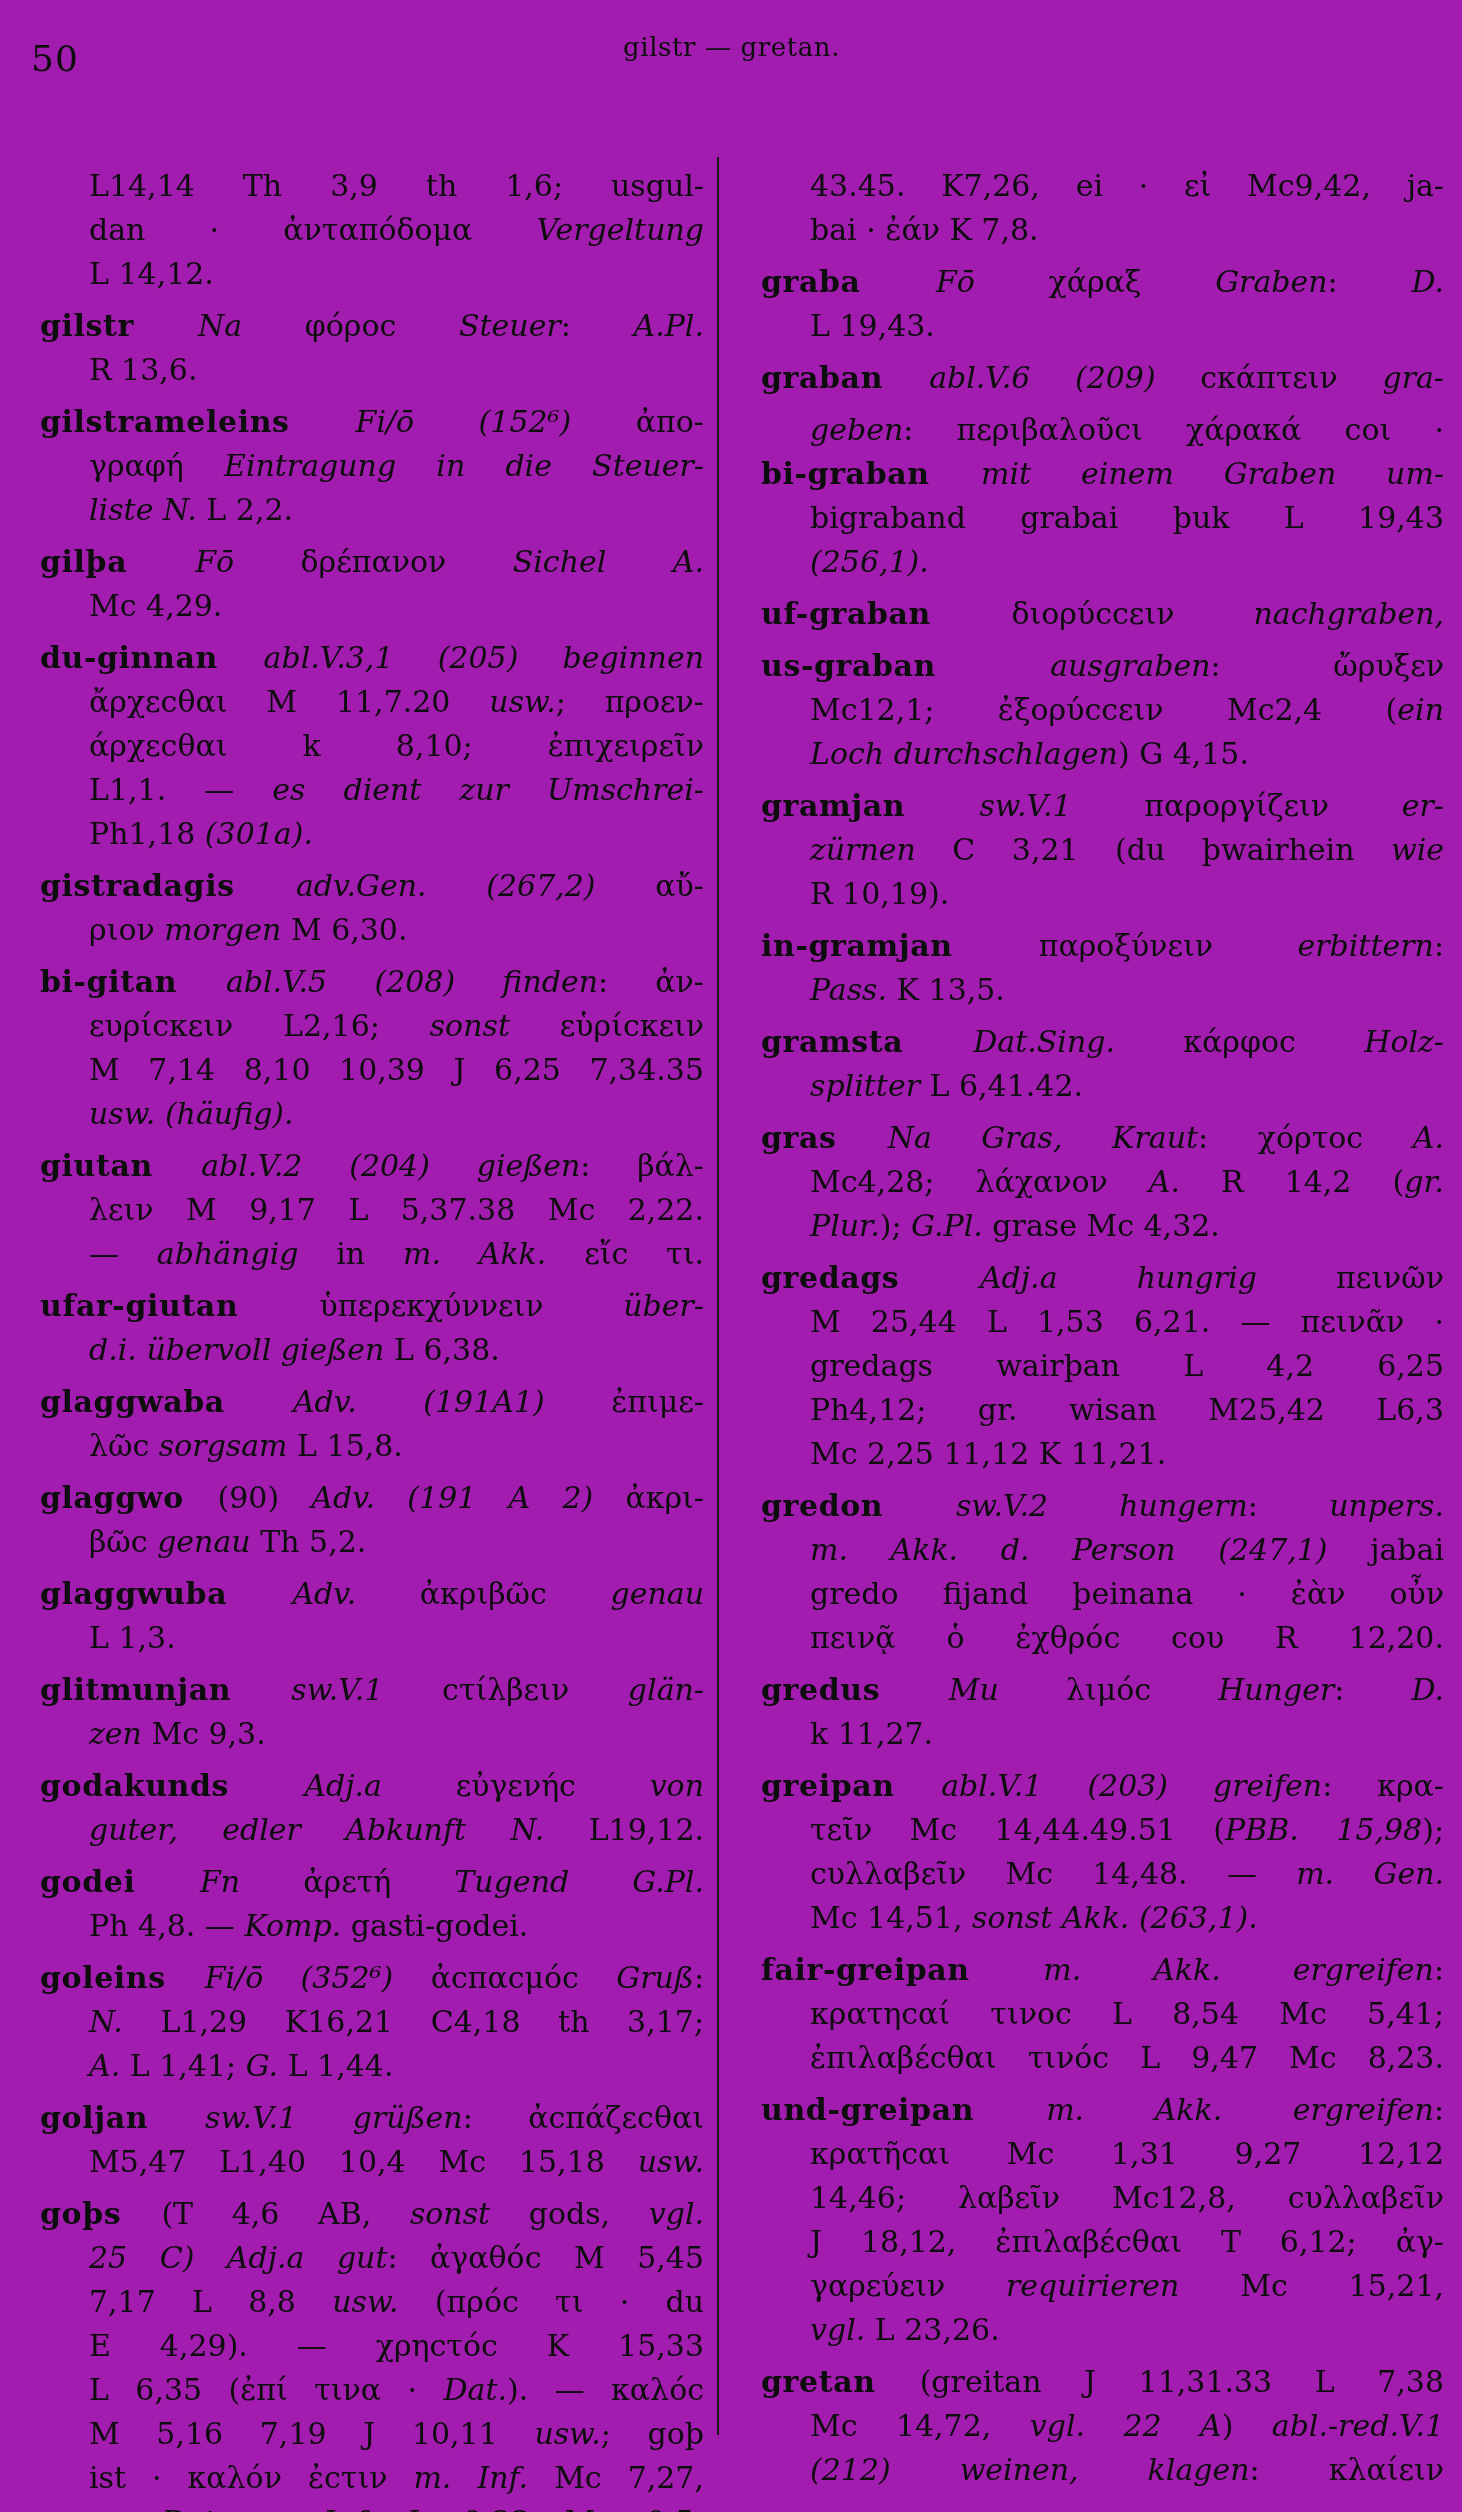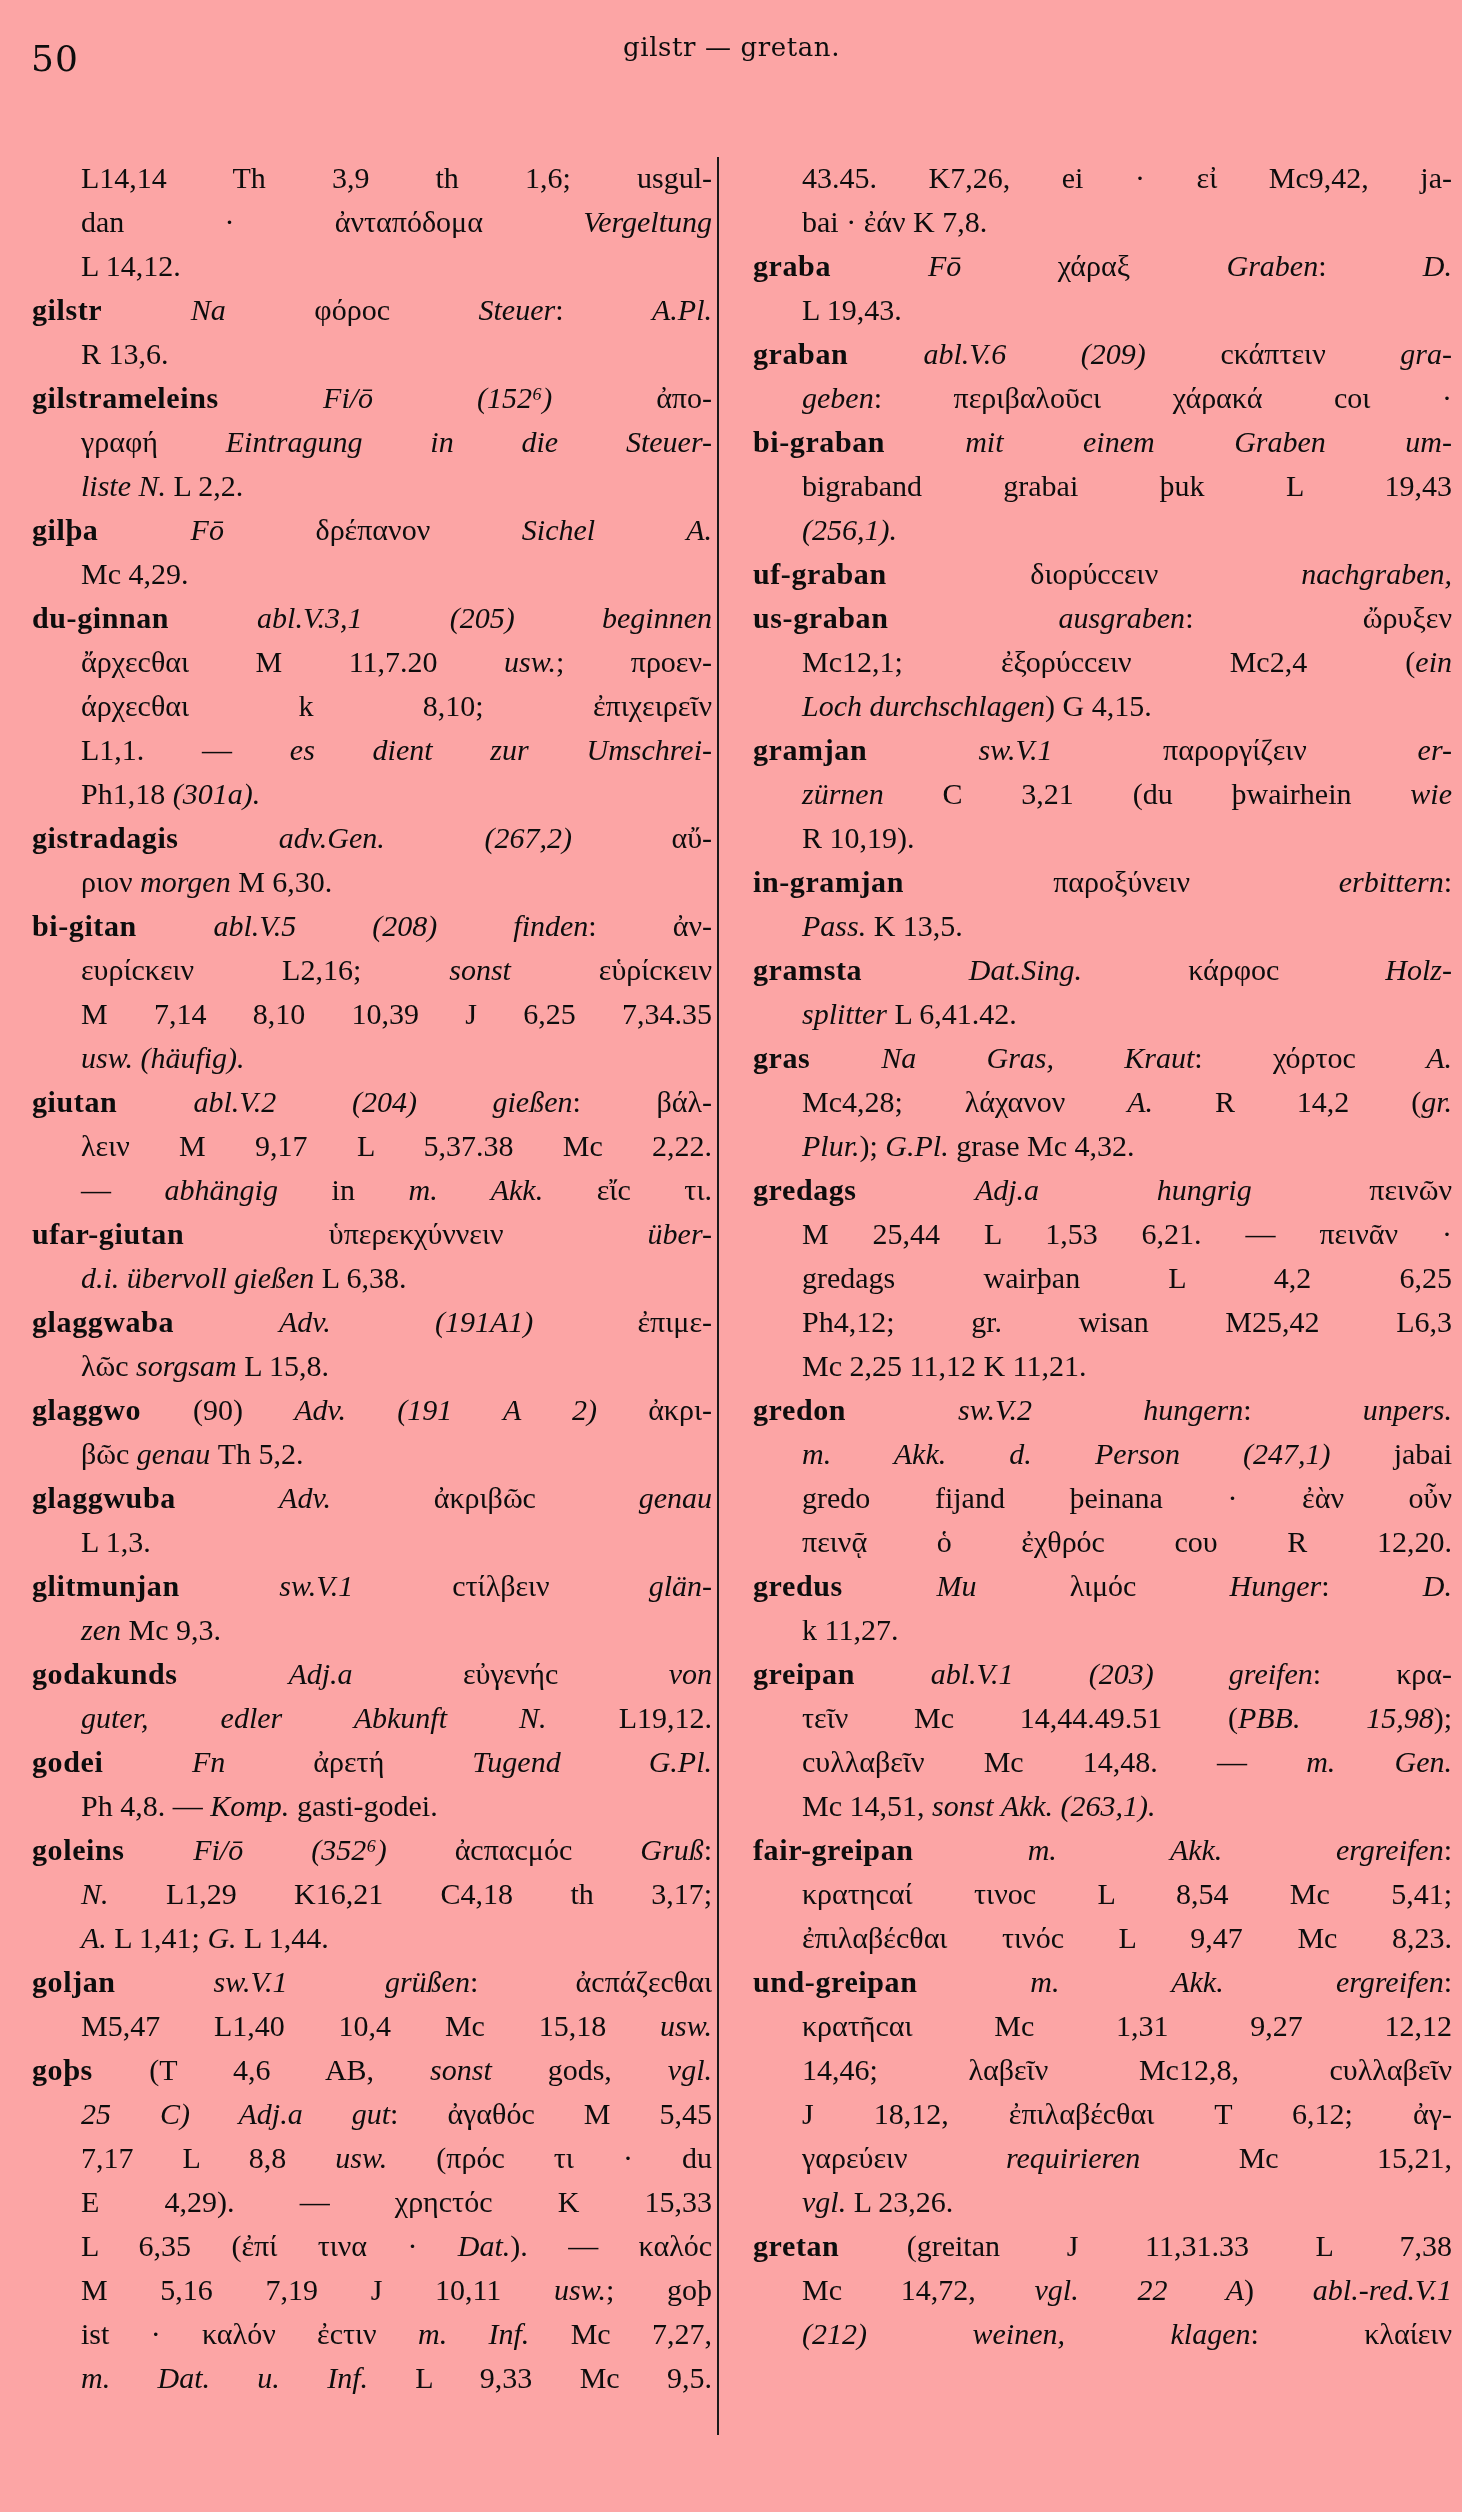--- a/index.html
+++ b/index.html
@@ -1,20 +1,20 @@
 <!DOCTYPE html>
 <html style="font-size:10px"><head>
 <meta charset="utf-8">
 <style>
   html, body { margin: 0; padding: 0; background: #e8e8e8; }
   .page {
     position: relative;
     width: 1463px;
     height: 2512px;
-    background: #fca5a5;
+    background: #a21caf;
     color: #0d0d0d;
     font-family: "DejaVu Serif", "Liberation Serif", serif;
     overflow: hidden;
   }
   .pagenum {
     position: absolute;
     left: 31px;
     top: 38px;
     font-size: 36px;
     letter-spacing: 1.2px;
@@ -37,21 +37,21 @@
     background: #1a1a1a;
   }
   .col {
     position: absolute;
     top: 156px;
     font-size: 30px;
     line-height: 44px;
   }
   .col-left  { left: 32px;   width: 680px; }
   .col-right { left: 753px; width: 699px; }
-  .entry { margin: 0; font-family: Liberation Serif, serif; }
+  .entry { margin: 8px; }
   .line { white-space: normal; }
   .line.c { padding-left: 49px; }
   .line.j { text-align: justify; text-align-last: justify; }
   .b { font-weight: 700; letter-spacing: 0.6px; }
   .i { font-style: italic; }
   .n { font-style: normal; }
 </style>
 </head>
 <body>
 

